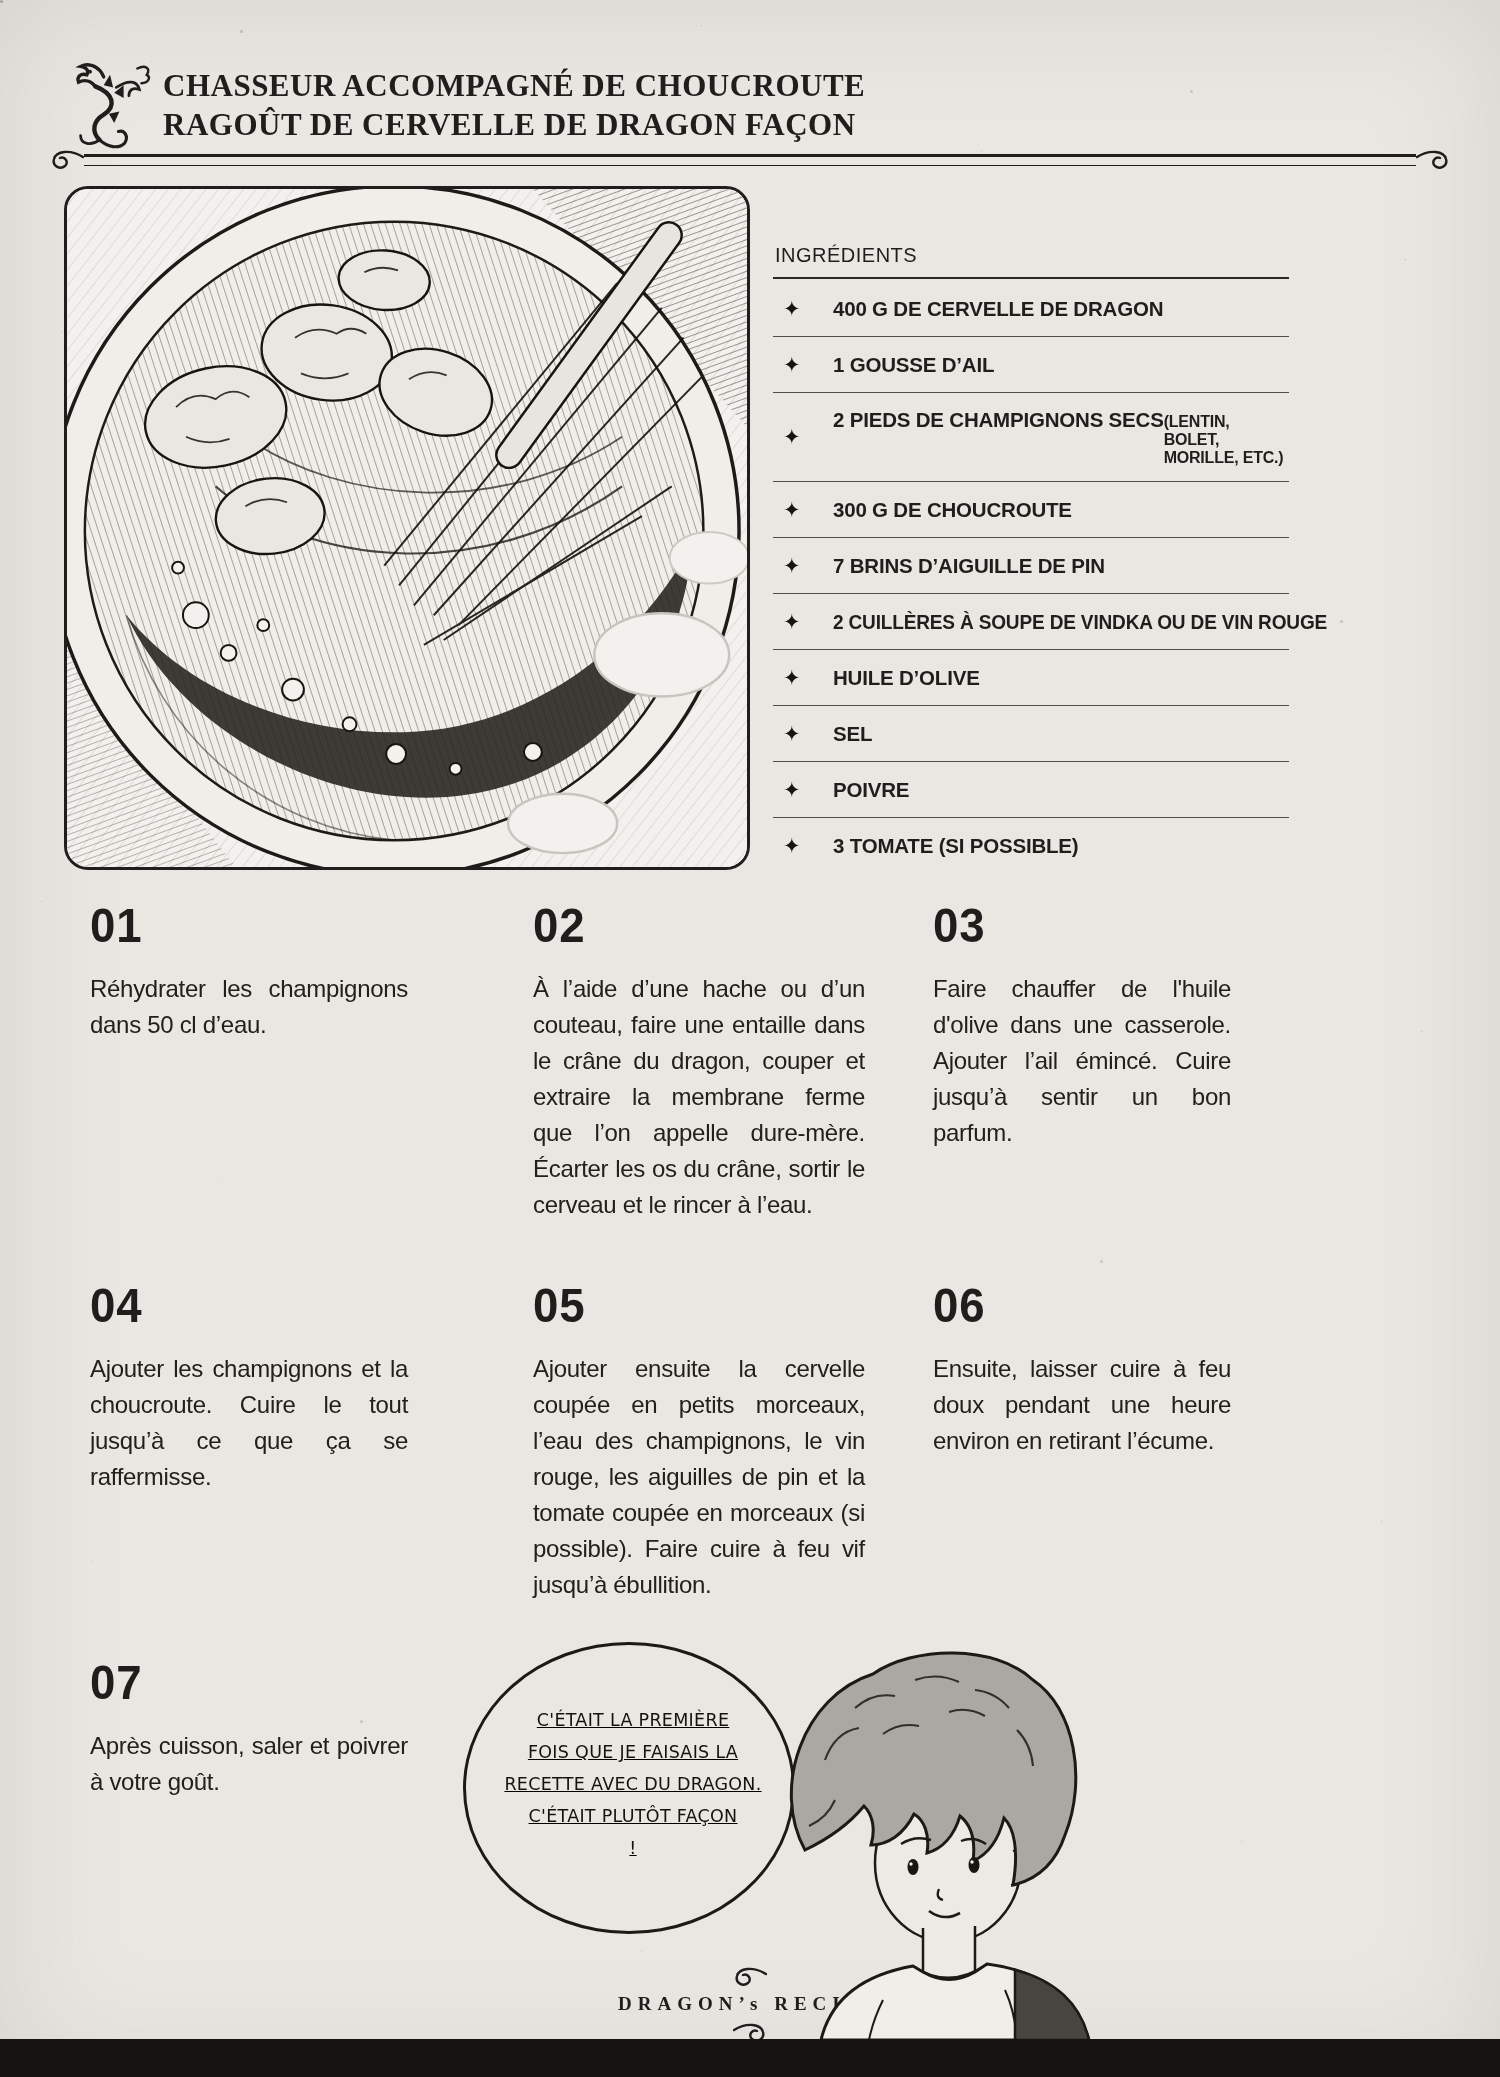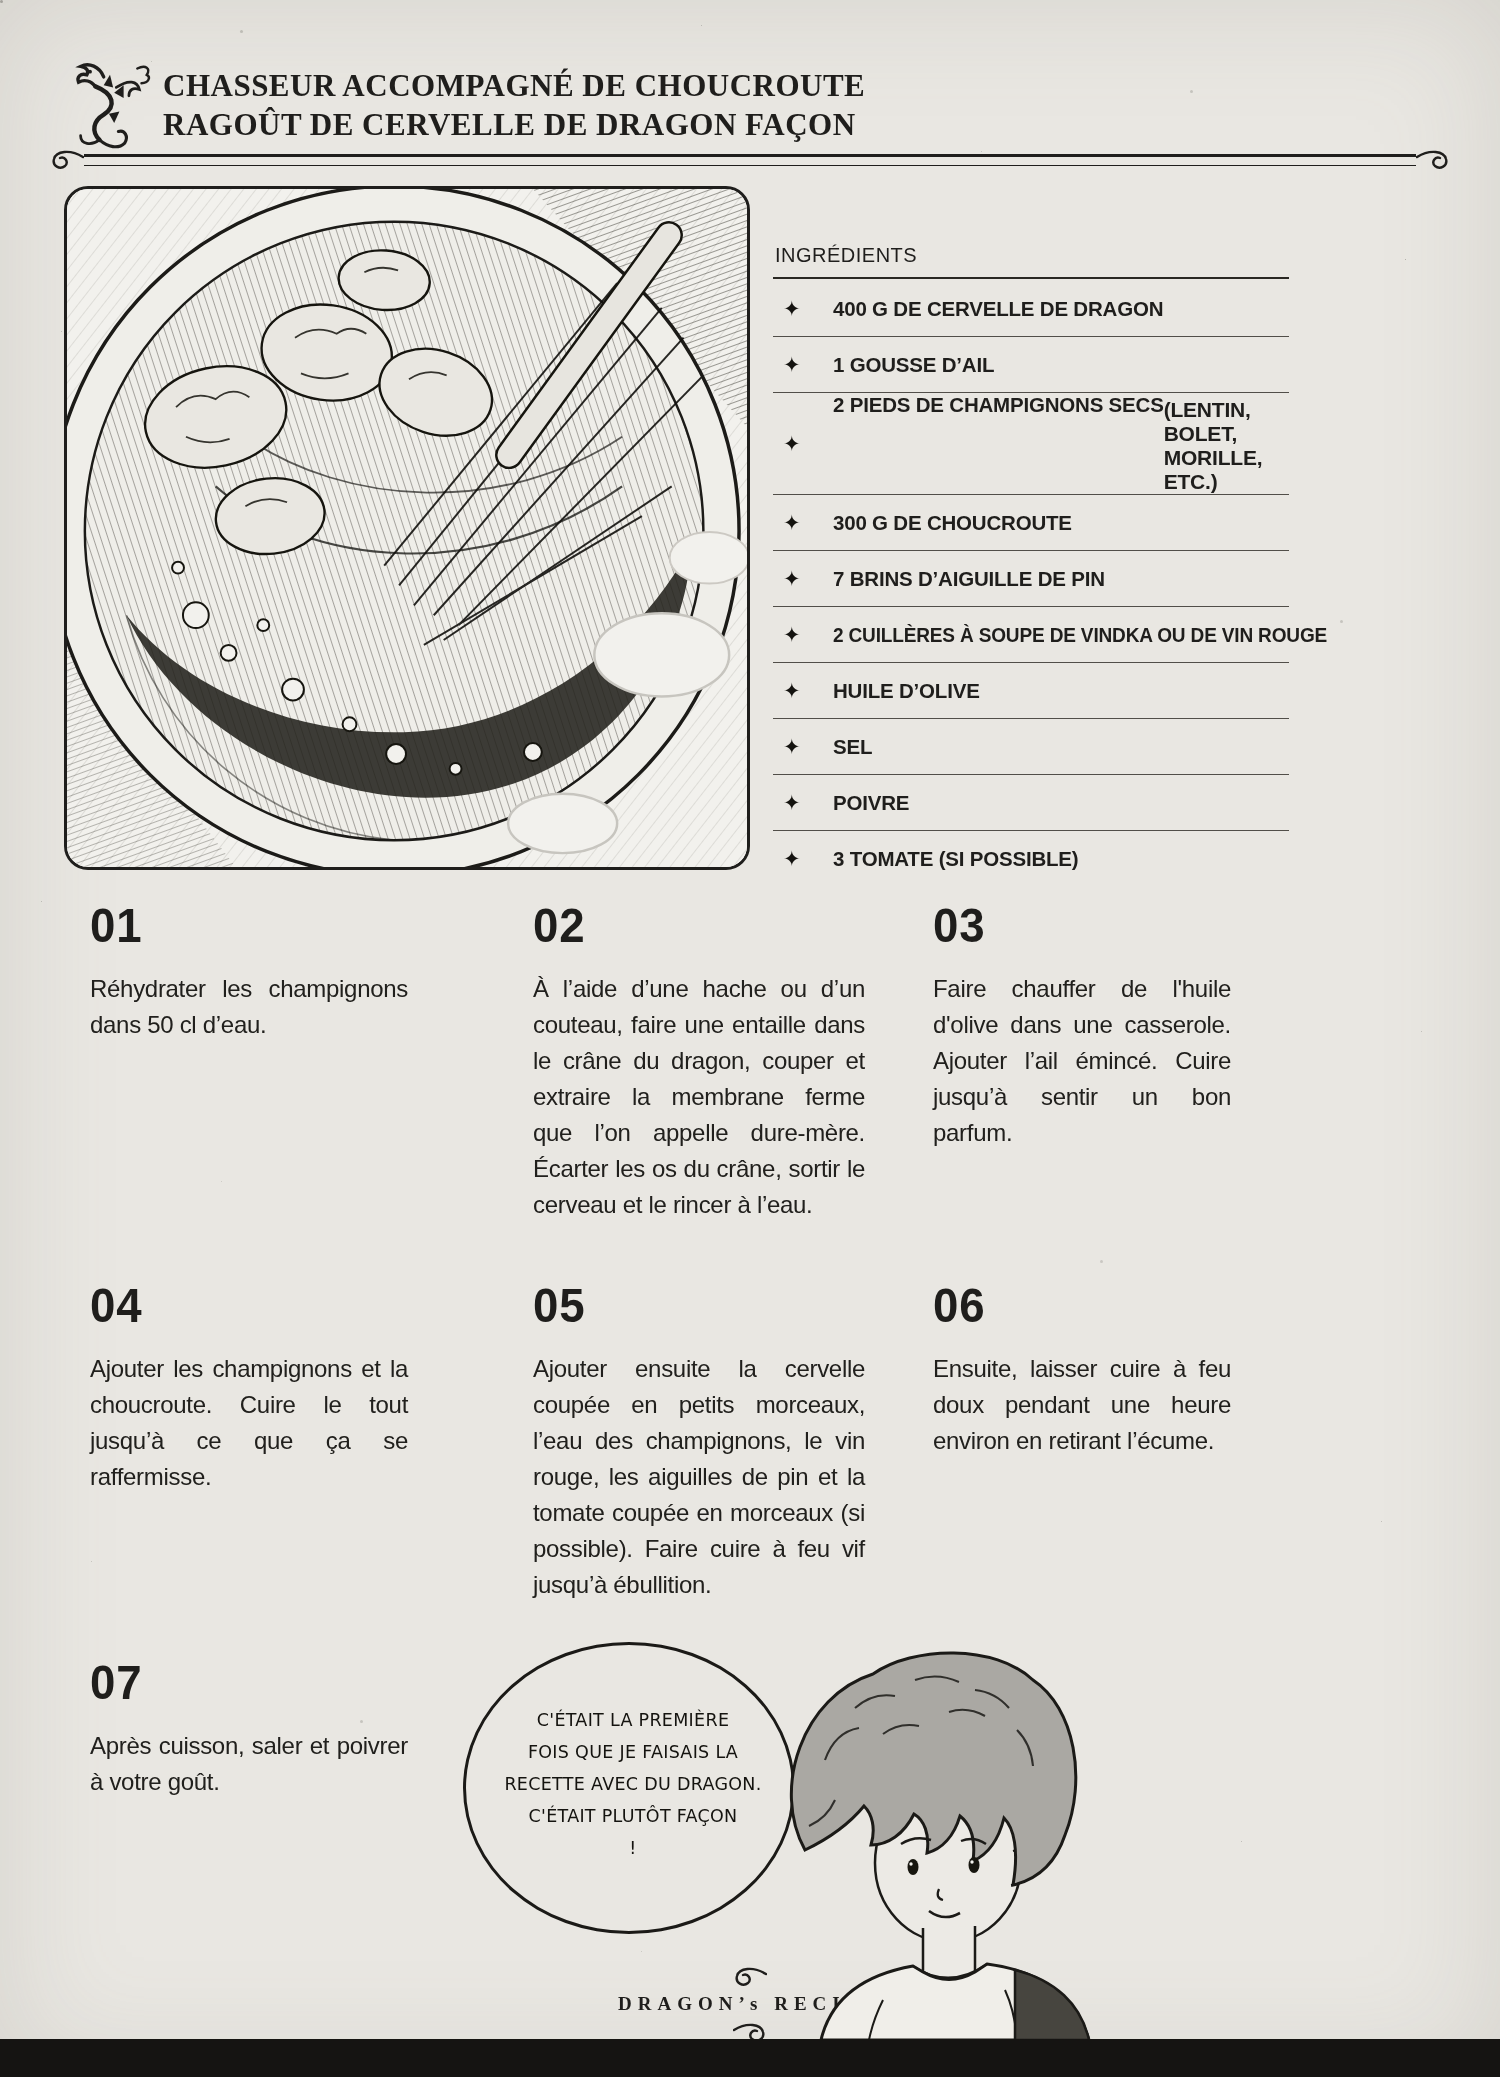--- a/index.html
+++ b/index.html
@@ -41,38 +41,38 @@
   .ing-headrule{border-bottom:2.6px solid #2a2823;margin-bottom:2px;}
   .ing-row{display:flex;align-items:center;min-height:55px;border-bottom:1.6px solid rgba(42,40,35,.8);
            overflow:visible;}
   .ing-row.last{border-bottom:none;}
   .ing-row.tall{min-height:88px;}
   .star{width:30px;margin:0 20px 0 10px;font-family:"DejaVu Sans",sans-serif;font-size:21px;
         color:#14130f;flex:0 0 auto;}
   .ing-text{display:flex;flex-direction:row;justify-content:center;}
   .ing-label{font-size:20.5px;font-weight:700;letter-spacing:-.2px;white-space:nowrap;}
   .ing-label.squeeze{transform:scaleX(.93);transform-origin:left center;}
-  .ing-sub{font-size:21px;font-weight:700;margin-top:5px;letter-spacing:-.2px;}
+  .ing-sub{font-size:16px;font-weight:700;margin-top:5px;letter-spacing:-.2px;}
   
   .step{position:absolute;color:var(--ink);}
   .step-num{font-size:48px;font-weight:700;line-height:50px;letter-spacing:1px;margin-bottom:20px;
             transform:scaleX(.95);transform-origin:left center;}
   .step-text{margin:0;font-size:24px;line-height:36px;letter-spacing:-.3px;text-align:justify;color:#21201d;}
   .s1{left:90px;top:901px;width:318px;}
   .s2{left:533px;top:901px;width:332px;}
   .s3{left:933px;top:901px;width:298px;}
   .s4{left:90px;top:1281px;width:318px;}
   .s5{left:533px;top:1281px;width:332px;}
   .s6{left:933px;top:1281px;width:298px;}
   .s7{left:90px;top:1658px;width:318px;}
   
   .bubble{position:absolute;left:463px;top:1642px;width:332px;height:292px;z-index:2;
           border:3.5px solid #1b1a17;border-radius:50%;background:var(--paper);box-sizing:border-box;
           display:flex;flex-direction:column;justify-content:center;align-items:center;
-          padding:10px 26px 18px 34px;text-align:center;}
+          padding:10px 26px 18px 34px;text-align:center;text-decoration:underline;}
   .bline{font-family:"DejaVu Sans",sans-serif;font-size:17.5px;line-height:32px;font-weight:500;
          color:#14130f;letter-spacing:.3px;white-space:nowrap;}
   
   .boy{position:absolute;left:763px;top:1638px;width:334px;height:402px;z-index:3;}
   
   .bottom-bar{position:absolute;left:0;bottom:0;width:100%;height:38px;background:#151412;z-index:5;}
 </style>
 </head>
 <body>
 

